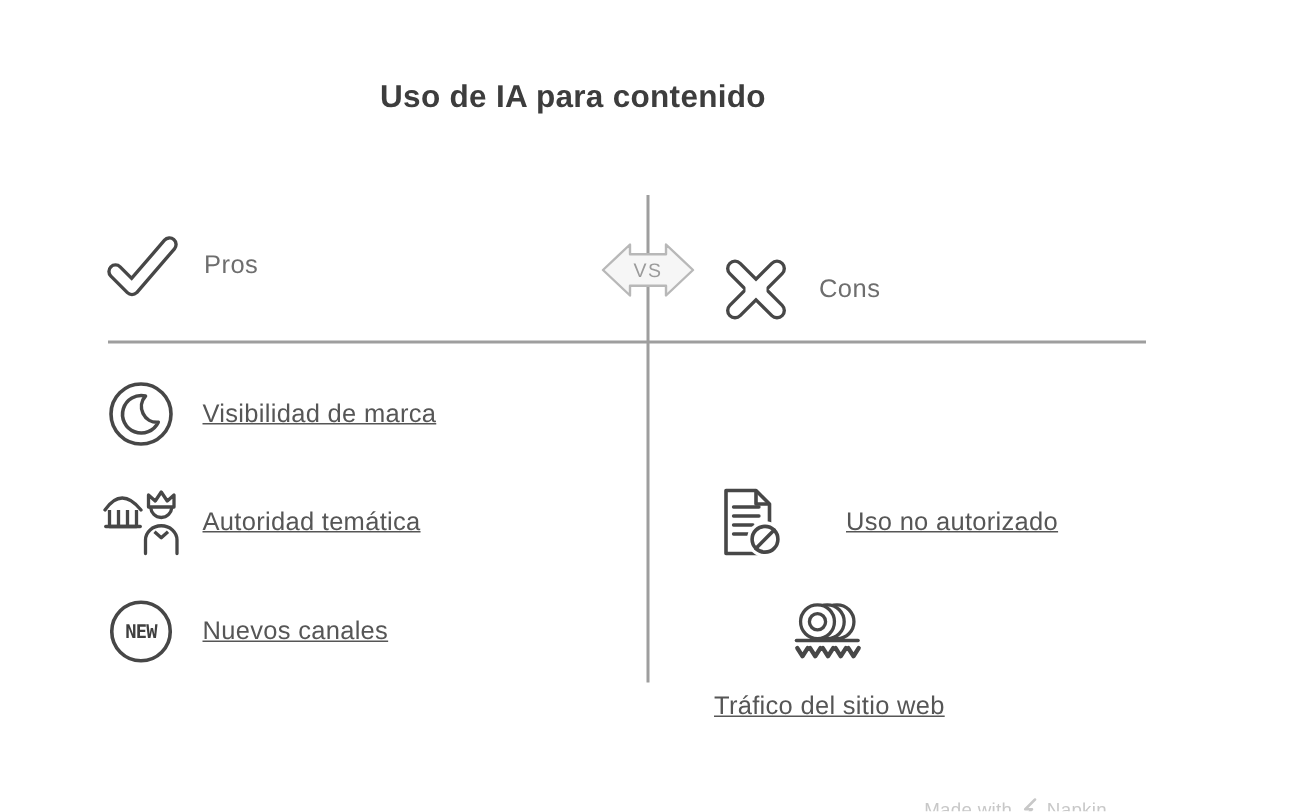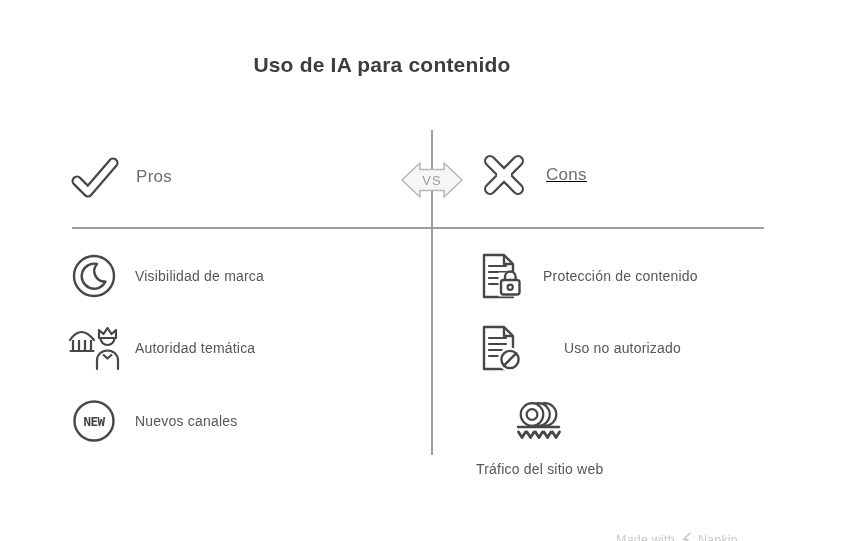--- a/index.html
+++ b/index.html
@@ -33,27 +33,27 @@
     background:var(--line);
   }
   .hline{
     position:absolute;left:72px;top:227px;width:721px;height:2px;
     background:var(--line);
   }
   .hdr{
     position:absolute;display:flex;align-items:center;gap:16px;height:54px;
   }
   .hdr.pros{left:68px;top:150px;}
-  .hdr.cons{left:478px;top:148px;text-decoration:underline;}
+  .hdr.cons{left:478px;top:166px;}
   .hdr-label{font-size:17px;color:var(--label);letter-spacing:.3px;}
   .vs-badge{position:absolute;left:400px;top:156px;width:64px;height:48px;}
   .row{
     position:absolute;display:flex;align-items:center;gap:15px;height:52px;
   }
-  .row .label{font-size:14px;color:var(--text);letter-spacing:.2px;}
+  .row .label{font-size:17px;color:var(--text);letter-spacing:.2px;text-decoration:underline;}
   .icon-box{width:52px;height:52px;flex:0 0 52px;}
   .wm{
     position:absolute;right:26px;top:532px;
     display:flex;align-items:center;gap:5px;
     font-size:12.5px;color:var(--wm);letter-spacing:.2px;
   }
   svg{display:block;}
   .new-text{
     font-family:"DejaVu Sans Mono", monospace;
     font-size:12.5px;font-weight:700;fill:#3f3f3f;letter-spacing:-0.5px;
@@ -136,36 +136,20 @@
   <div class="row" style="left:68px;top:395px;">
     <div class="icon-box">
       <svg width="52" height="52" viewBox="0 0 52 52">
         <circle cx="26" cy="26" r="19.5" fill="none" stroke="#474747" stroke-width="2.4"></circle>
         <text class="new-text" x="26" y="30.5" text-anchor="middle">NEW</text>
       </svg>
     </div>
     <span class="label">Nuevos canales</span>
   </div>
 
-  <div class="row" style="left:476px;top:250px;">
-    <div class="icon-box">
-      <svg width="52" height="52" viewBox="0 0 52 52">
-        <path d="M8 5 H28 L37 14 V47 H8 Z" fill="none" stroke="#474747" stroke-width="2.4" stroke-linejoin="round"></path>
-        <path d="M28 5 V14 H37" fill="none" stroke="#474747" stroke-width="2.4" stroke-linejoin="round"></path>
-        <path d="M13 16 H30 M13 22 H30 M13 28 H27 M13 34 H24" stroke="#474747" stroke-width="2.2" stroke-linecap="round"></path>
-
-        <rect x="22.5" y="22.5" width="23" height="24" fill="#ffffff"></rect>
-
-        <path d="M29 30 v-3.2 a5.3 5.3 0 0 1 10.6 0 V30" fill="none" stroke="#474747" stroke-width="2.4"></path>
-        <rect x="25" y="30" width="18.5" height="14.5" rx="2.5" fill="#ffffff" stroke="#474747" stroke-width="2.4"></rect>
-        <circle cx="34.2" cy="37.2" r="2.6" fill="none" stroke="#474747" stroke-width="2.2"></circle>
-      </svg>
-    </div>
-    <span class="label">Protección de contenido</span>
-  </div>
 
   <div class="row" style="left:476px;top:322px;gap:36px;">
     <div class="icon-box">
       <svg width="52" height="52" viewBox="0 0 52 52">
         <path d="M8 5 H28 L37 14 V47 H8 Z" fill="none" stroke="#474747" stroke-width="2.4" stroke-linejoin="round"></path>
         <path d="M28 5 V14 H37" fill="none" stroke="#474747" stroke-width="2.4" stroke-linejoin="round"></path>
         <path d="M13 16 H30 M13 22 H30 M13 28 H26 M13 34 H23" stroke="#474747" stroke-width="2.2" stroke-linecap="round"></path>
 
         <circle cx="34" cy="37.5" r="12" fill="#ffffff"></circle>
         <circle cx="34" cy="37.5" r="8.6" fill="none" stroke="#474747" stroke-width="2.4"></circle>

